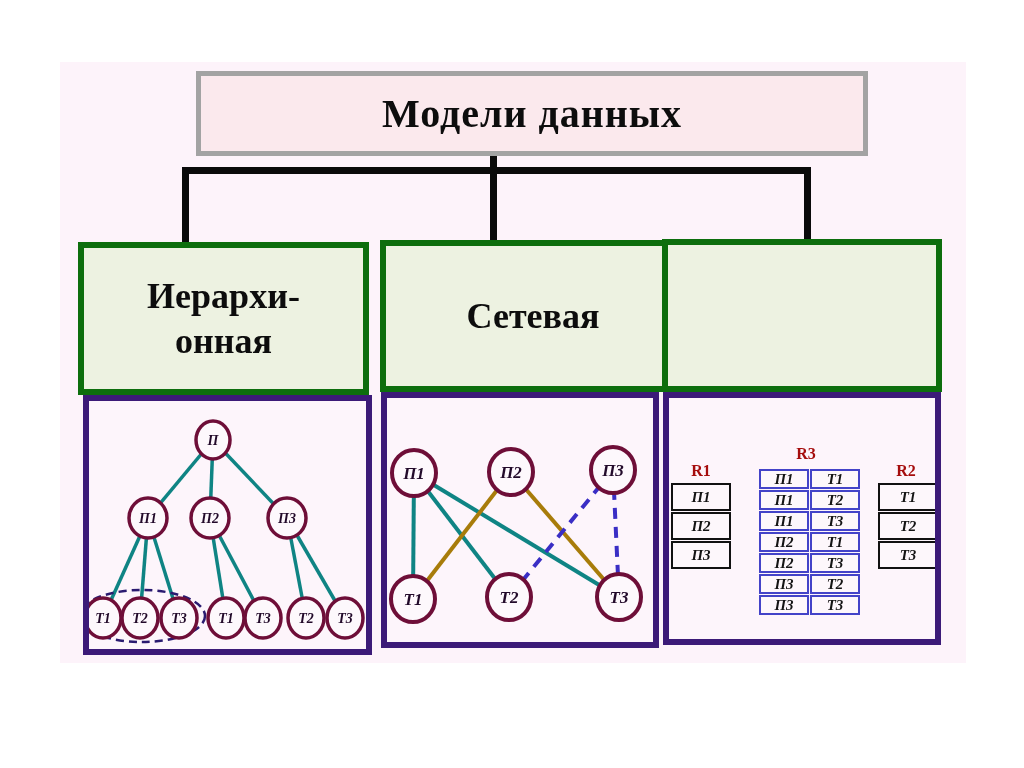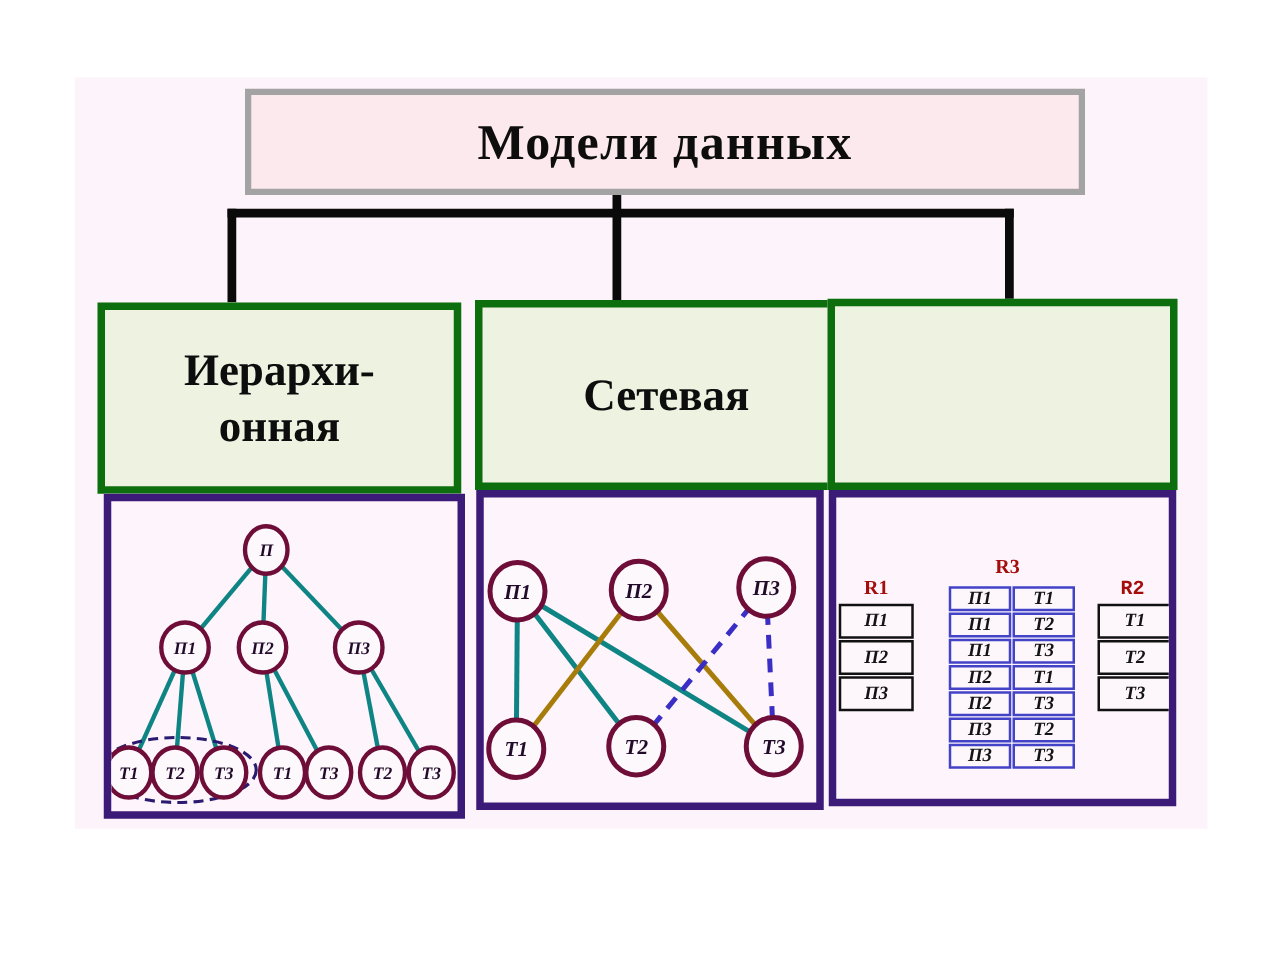--- a/index.html
+++ b/index.html
@@ -206,21 +206,21 @@
       <div class="rel-row-pair">
         <div class="rel-cell" style="width:50px;height:20px;">
             <span>П3</span>
           </div>
         <div class="rel-cell" style="width:50px;height:20px;">
             <span>Т3</span>
           </div>
       </div>
     </div>
 
-    <div class="rel-label" style="left:207px;top:64px;font-family:Liberation Mono, monospace;">R2</div>
+    <div class="rel-label" style="left:207px;top:64px;">R2</div>
     <div class="rel-table" style="left:209px;top:85px;">
       <div class="rel-row" style="width:60px;height:28px;">
           <span>Т1</span>
         </div>
       <div class="rel-row" style="width:60px;height:28px;">
           <span>Т2</span>
         </div>
       <div class="rel-row" style="width:60px;height:28px;">
           <span>Т3</span>
         </div>

